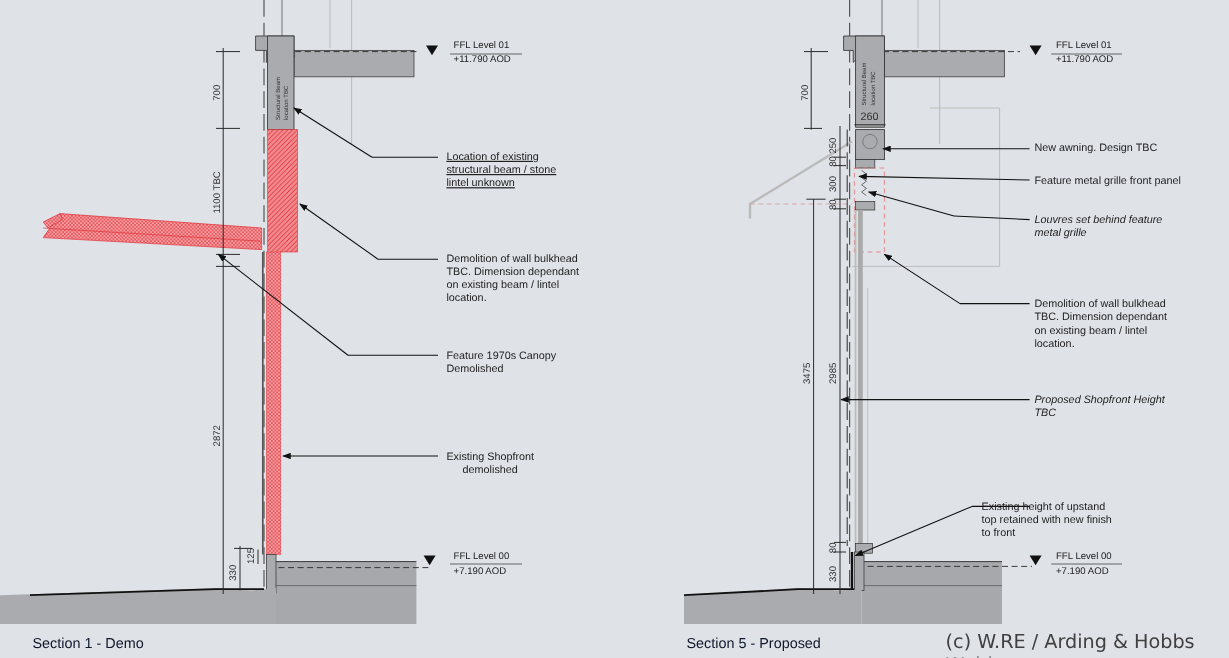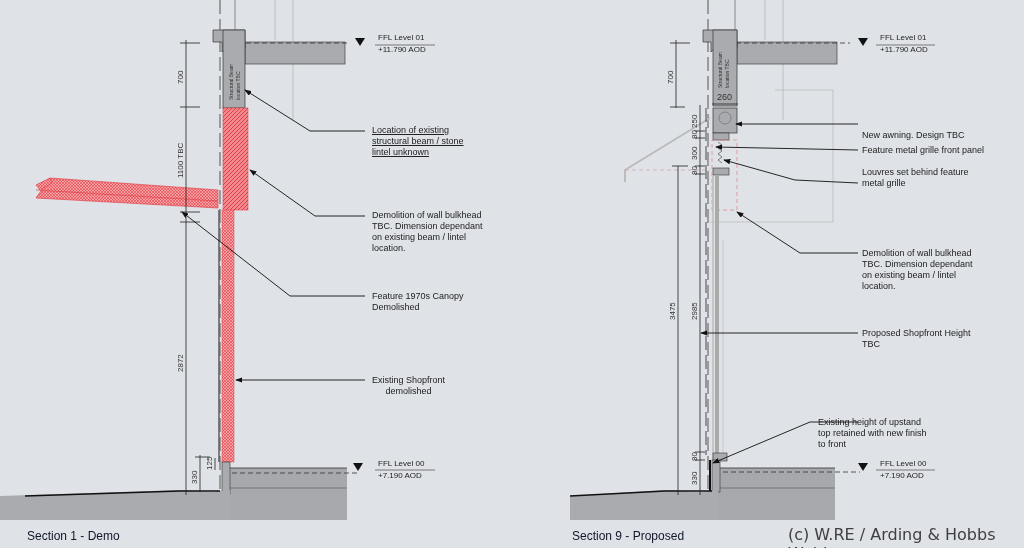--- a/index.html
+++ b/index.html
@@ -200,28 +200,28 @@
 <div class="note" style="left:372px;top:375px;text-align:center;">Existing Shopfront
 demolished</div>
 
 <div class="caption" style="left:27px;top:529px;">Section 1 - Demo</div>
 
 <div class="lvl" style="left:880px;top:33px;">FFL Level 01</div>
 <div class="lvl" style="left:880px;top:45px;">+11.790 AOD</div>
 <div class="lvl" style="left:880px;top:459px;">FFL Level 00</div>
 <div class="lvl" style="left:880px;top:471px;">+7.190 AOD</div>
 
-<div class="note" style="left:862px;top:130px;">New awning. Design TBC</div>
+<div class="note" style="left:862px;top:118px;">New awning. Design TBC</div>
 <div class="note" style="left:862px;top:145px;text-align:right;">Feature metal grille front panel</div>
-<div class="note" style="left:862px;top:167px;">Louvres set behind feature
+<div class="note" style="left:862px;top:178px;font-style:italic;">Louvres set behind feature
 metal grille</div>
 <div class="note" style="left:862px;top:248px;">Demolition of wall bulkhead
 TBC. Dimension dependant
 on existing beam / lintel
 location.</div>
-<div class="note" style="left:862px;top:328px;">Proposed Shopfront Height
+<div class="note" style="left:862px;top:328px;font-style:italic;">Proposed Shopfront Height
 TBC</div>
 <div class="note" style="left:818px;top:417px;">Existing height of upstand
 top retained with new finish
 to front</div>
 
-<div class="caption" style="left:572px;top:529px;">Section 9 - Proposed</div>
+<div class="caption" style="left:572px;top:529px;">Section 5 - Proposed</div>
 <div class="credit" style="left:746px;top:525px;">(c) W.RE / Arding &amp; Hobbs Webinar</div>
 
 </body></html>

